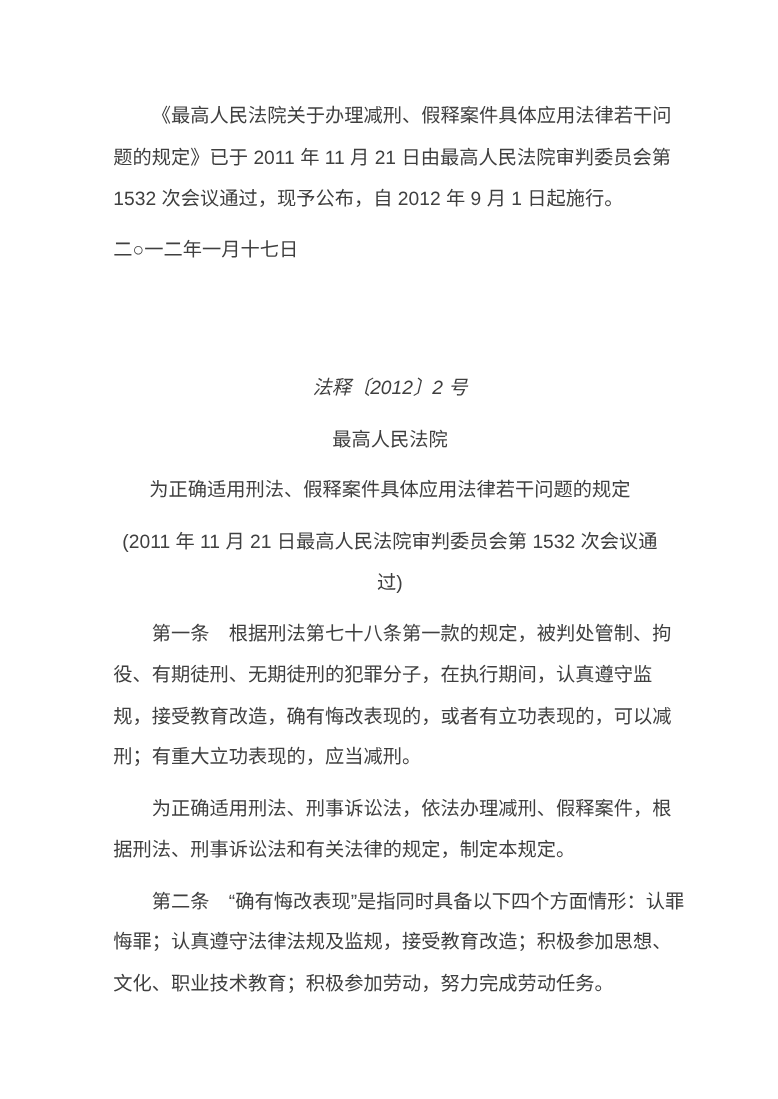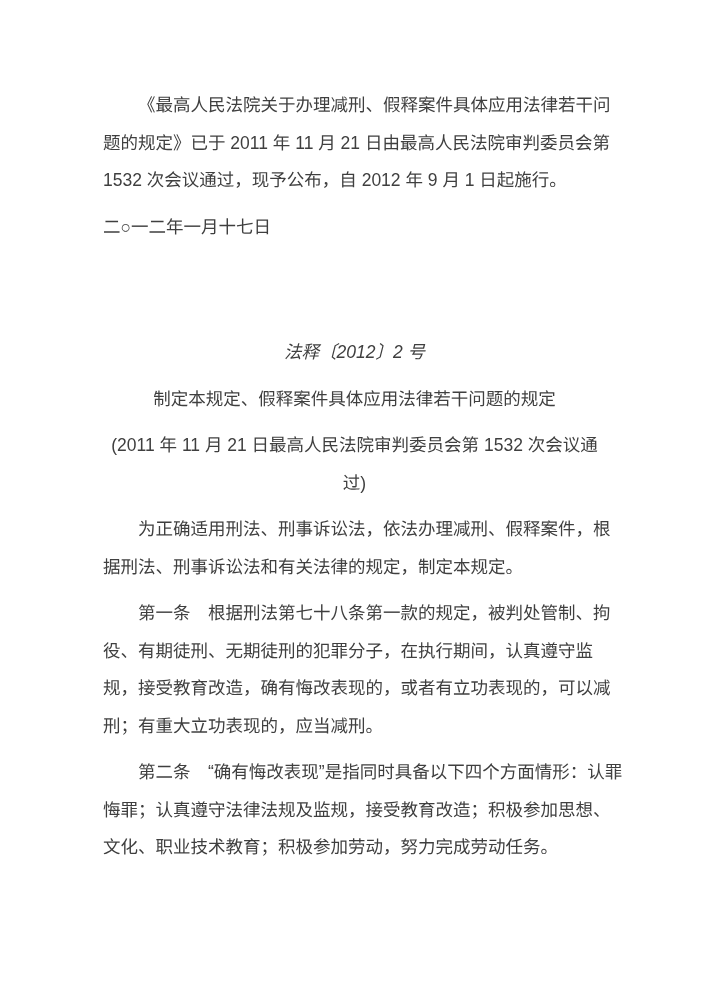--- a/index.html
+++ b/index.html
@@ -43,24 +43,25 @@
 <body>
 
 <div class="doc">
 
   <p class="indent">《最高人民法院关于办理减刑、假释案件具体应用法律若干问题的规定》已于 2011 年 11 月 21 日由最高人民法院审判委员会第 1532 次会议通过，现予公布，自 2012 年 9 月 1 日起施行。</p>
 
   <p class="right">二○一二年一月十七日</p>
 
   <p class="center gap-top">法释〔2012〕2 号</p>
 
+  <p class="center">最高人民法院</p>
 
-  <p class="center">制定本规定、假释案件具体应用法律若干问题的规定</p>
+  <p class="center">为正确适用刑法、假释案件具体应用法律若干问题的规定</p>
 
   <p class="center">(2011 年 11 月 21 日最高人民法院审判委员会第 1532 次会议通过)</p>
 
+  <p class="indent">第一条　根据刑法第七十八条第一款的规定，被判处管制、拘役、有期徒刑、无期徒刑的犯罪分子，在执行期间，认真遵守监规，接受教育改造，确有悔改表现的，或者有立功表现的，可以减刑；有重大立功表现的，应当减刑。</p>
+
   <p class="indent">为正确适用刑法、刑事诉讼法，依法办理减刑、假释案件，根据刑法、刑事诉讼法和有关法律的规定，制定本规定。</p>
-
-  <p class="indent">第一条　根据刑法第七十八条第一款的规定，被判处管制、拘役、有期徒刑、无期徒刑的犯罪分子，在执行期间，认真遵守监规，接受教育改造，确有悔改表现的，或者有立功表现的，可以减刑；有重大立功表现的，应当减刑。</p>
 
   <p class="indent">第二条　“确有悔改表现”是指同时具备以下四个方面情形：认罪悔罪；认真遵守法律法规及监规，接受教育改造；积极参加思想、文化、职业技术教育；积极参加劳动，努力完成劳动任务。</p>
 
 </div>
 
 </body></html>

